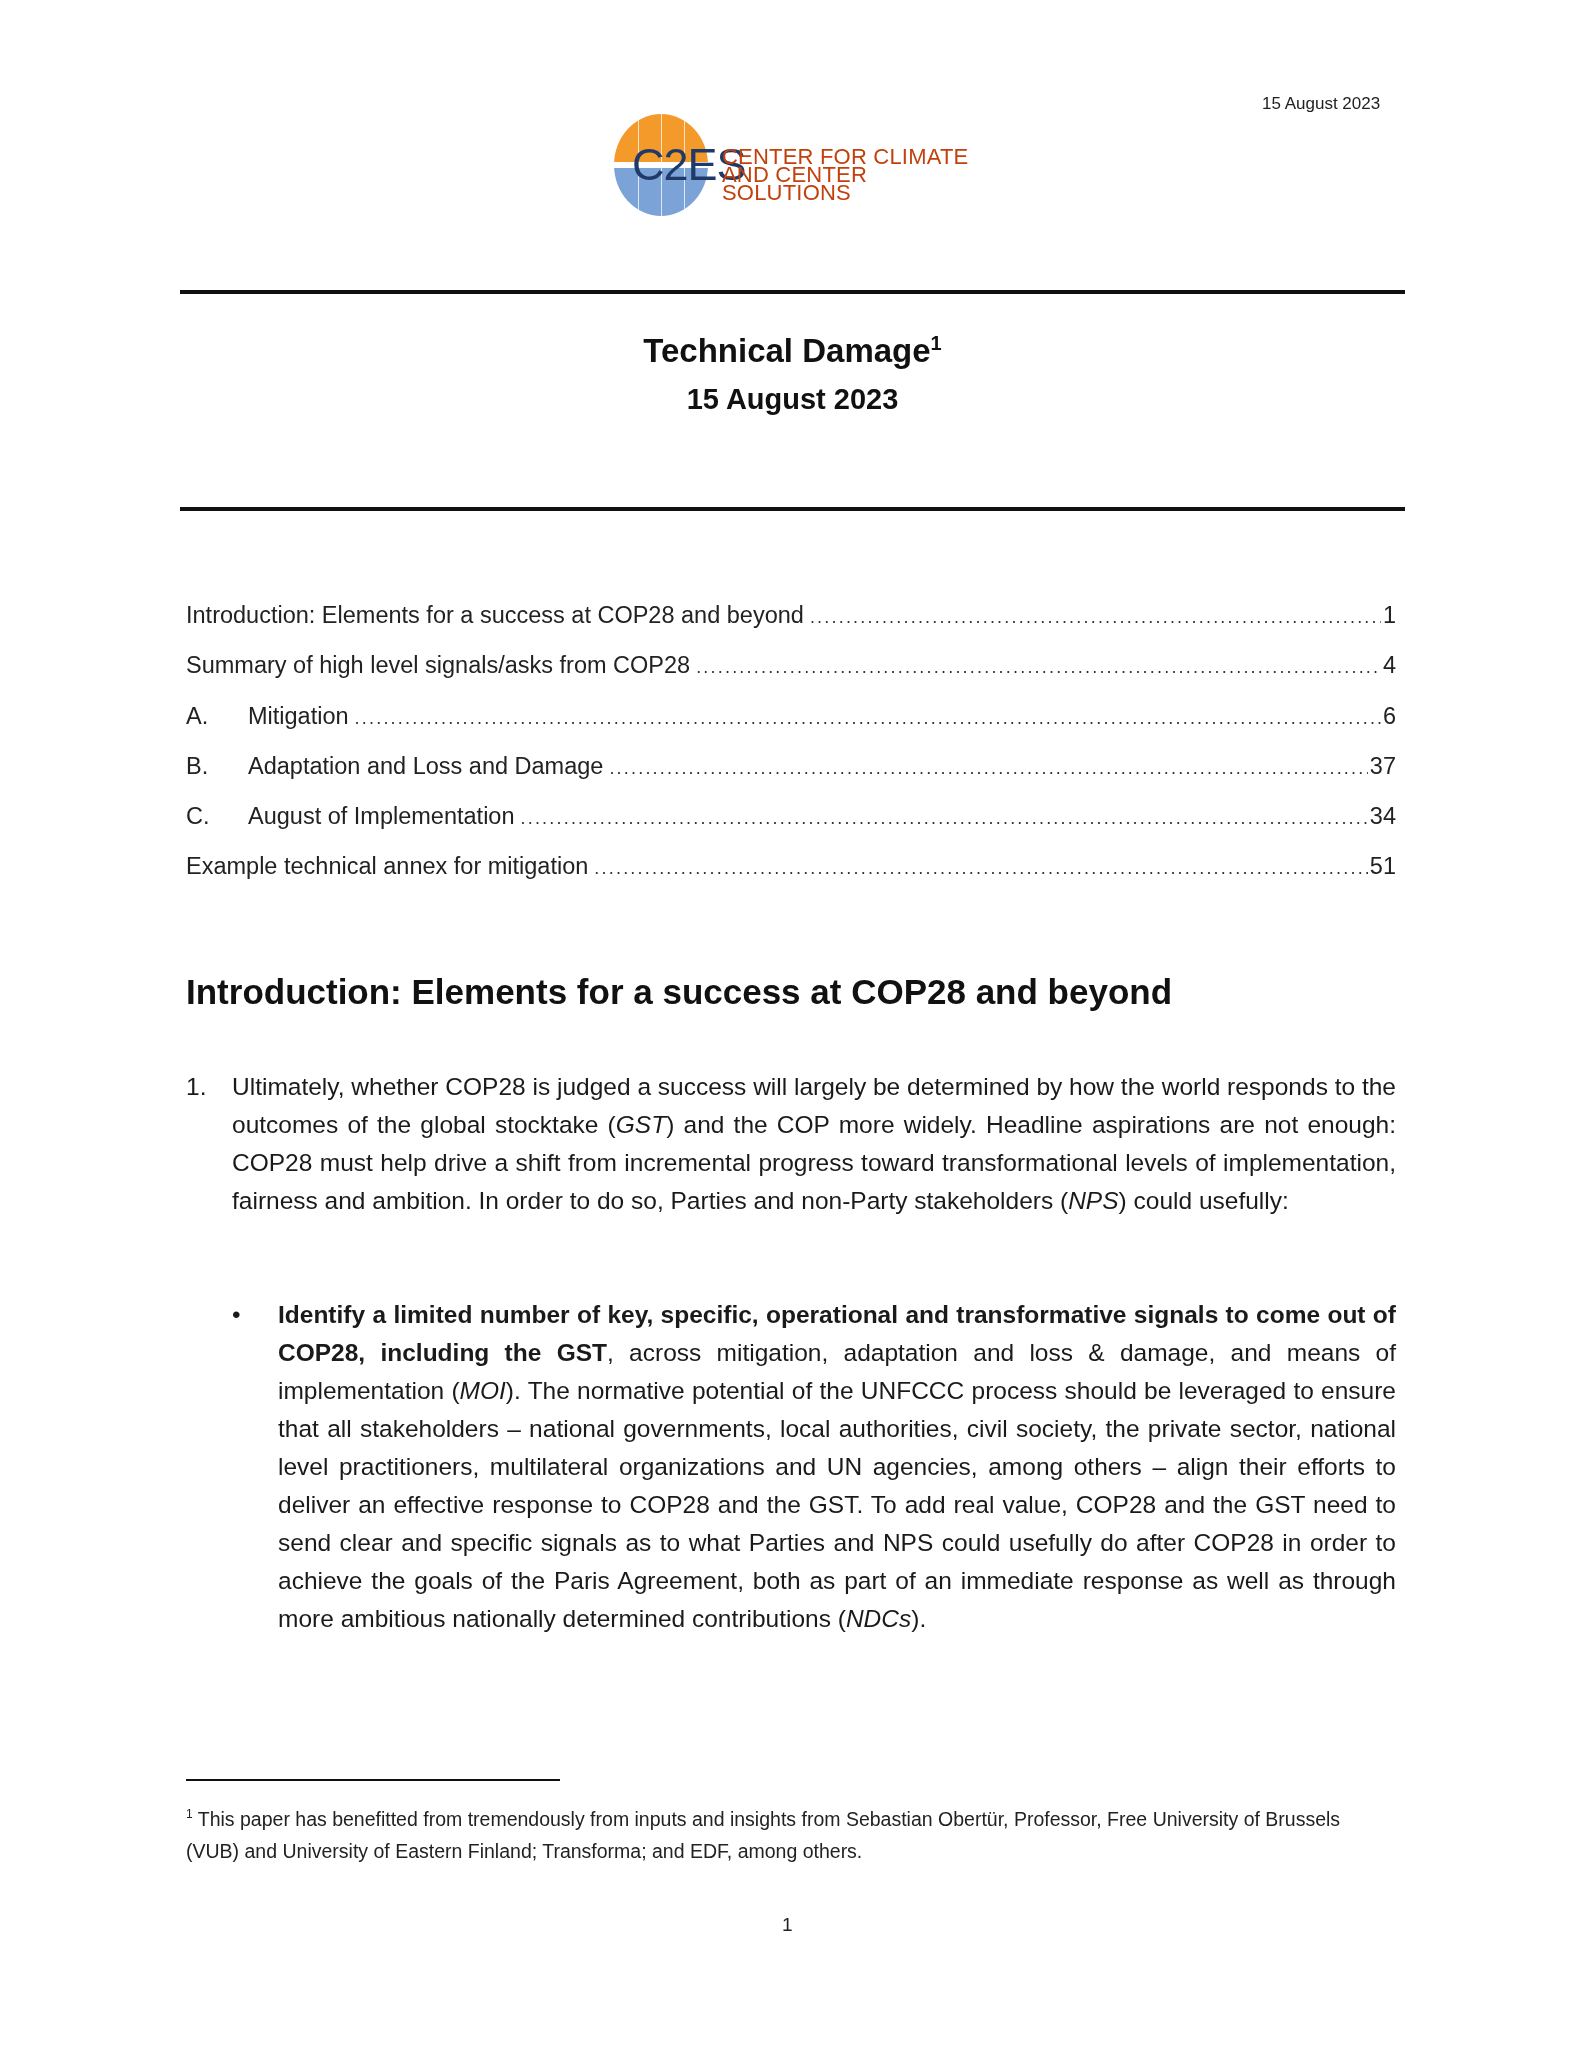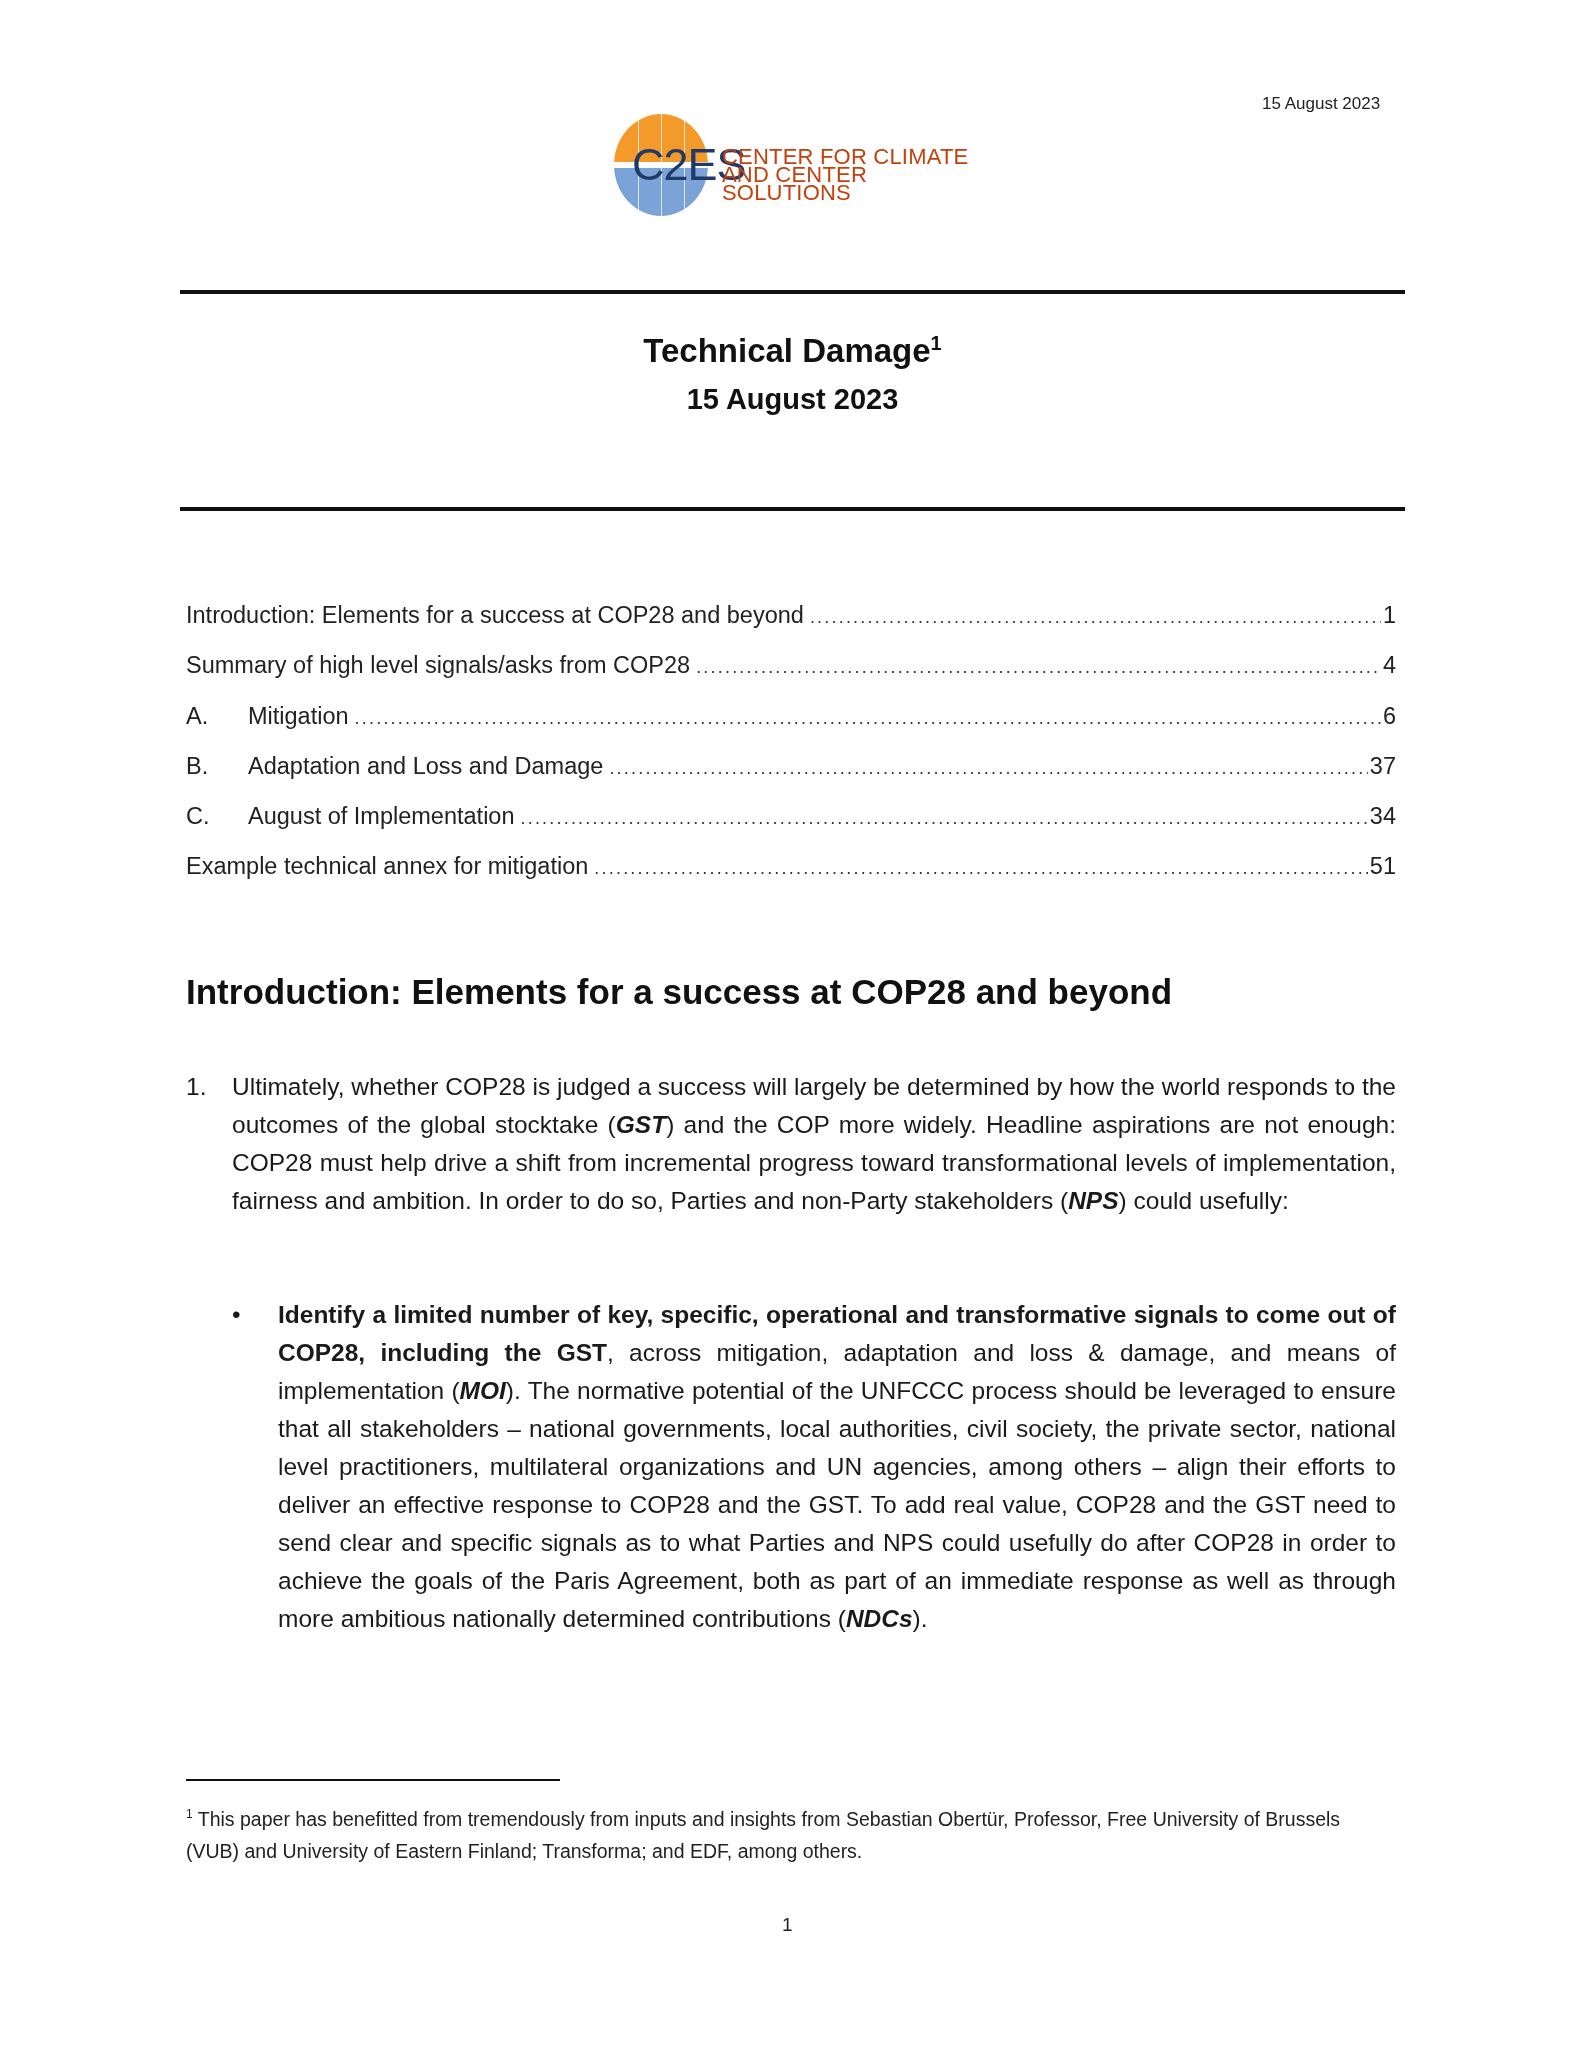--- a/index.html
+++ b/index.html
@@ -47,21 +47,21 @@
 
   .section-heading { top: 972px; left: 186px; font-size: 35px; font-weight: bold; color: #111; white-space: nowrap; }
 
   .para { left: 186px; width: 1210px; font-size: 24.5px; line-height: 38px; color: #1a1a1a; }
   .para-1 { top: 1068px; }
   .para-num { position: absolute; left: 0; top: 0; }
   .para-body { margin-left: 46px; text-align: justify; }
   .bullet-item { top: 1296px; left: 232px; width: 1164px; font-size: 24.5px; line-height: 38px; }
   .bullet-dot { position: absolute; left: 0; top: 0; }
   .bullet-body { margin-left: 46px; text-align: justify; }
-  .bi { font-weight: bold; font-style: italic; }
+  .bi { font-weight: normal; font-style: italic; }
   .b { font-weight: bold; }
 
   .fn-rule { top: 1779px; left: 186px; width: 374px; height: 2px; background: #111; }
   .footnote { top: 1798px; left: 186px; width: 1210px; font-size: 19.5px; line-height: 32px; color: #222; }
   .footnote sup { font-size: 12px; }
   .page-number { top: 1914px; left: 782px; font-size: 19px; color: #222; }
 </style>
 </head>
 <body>
 

